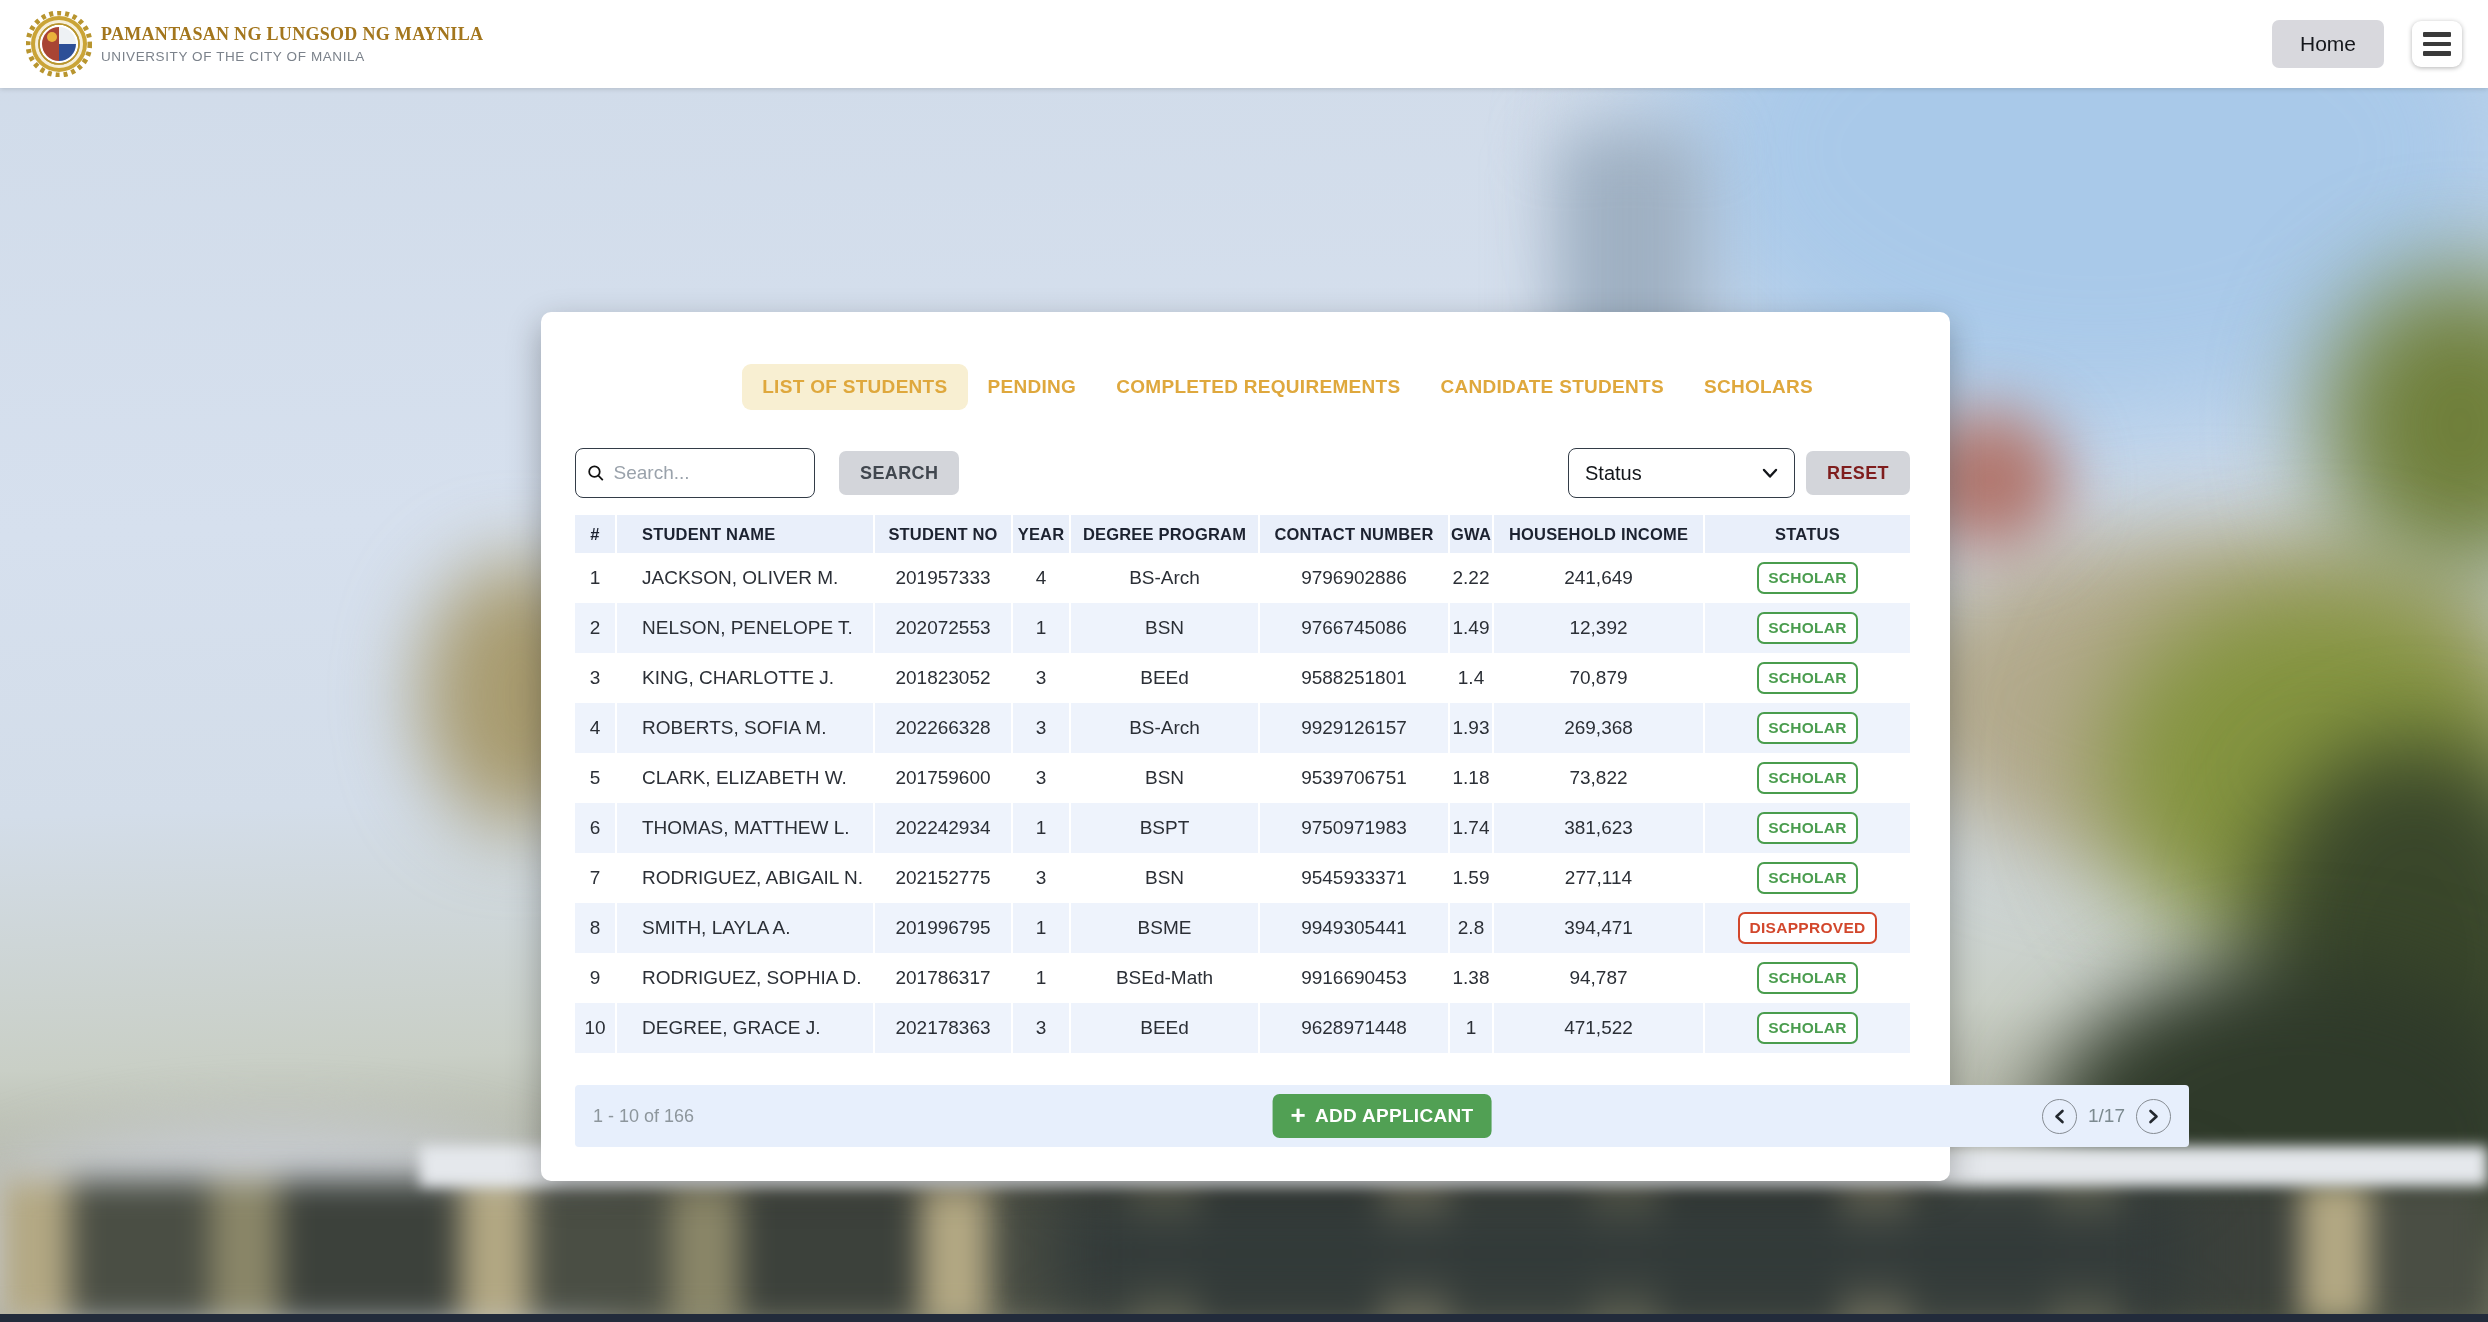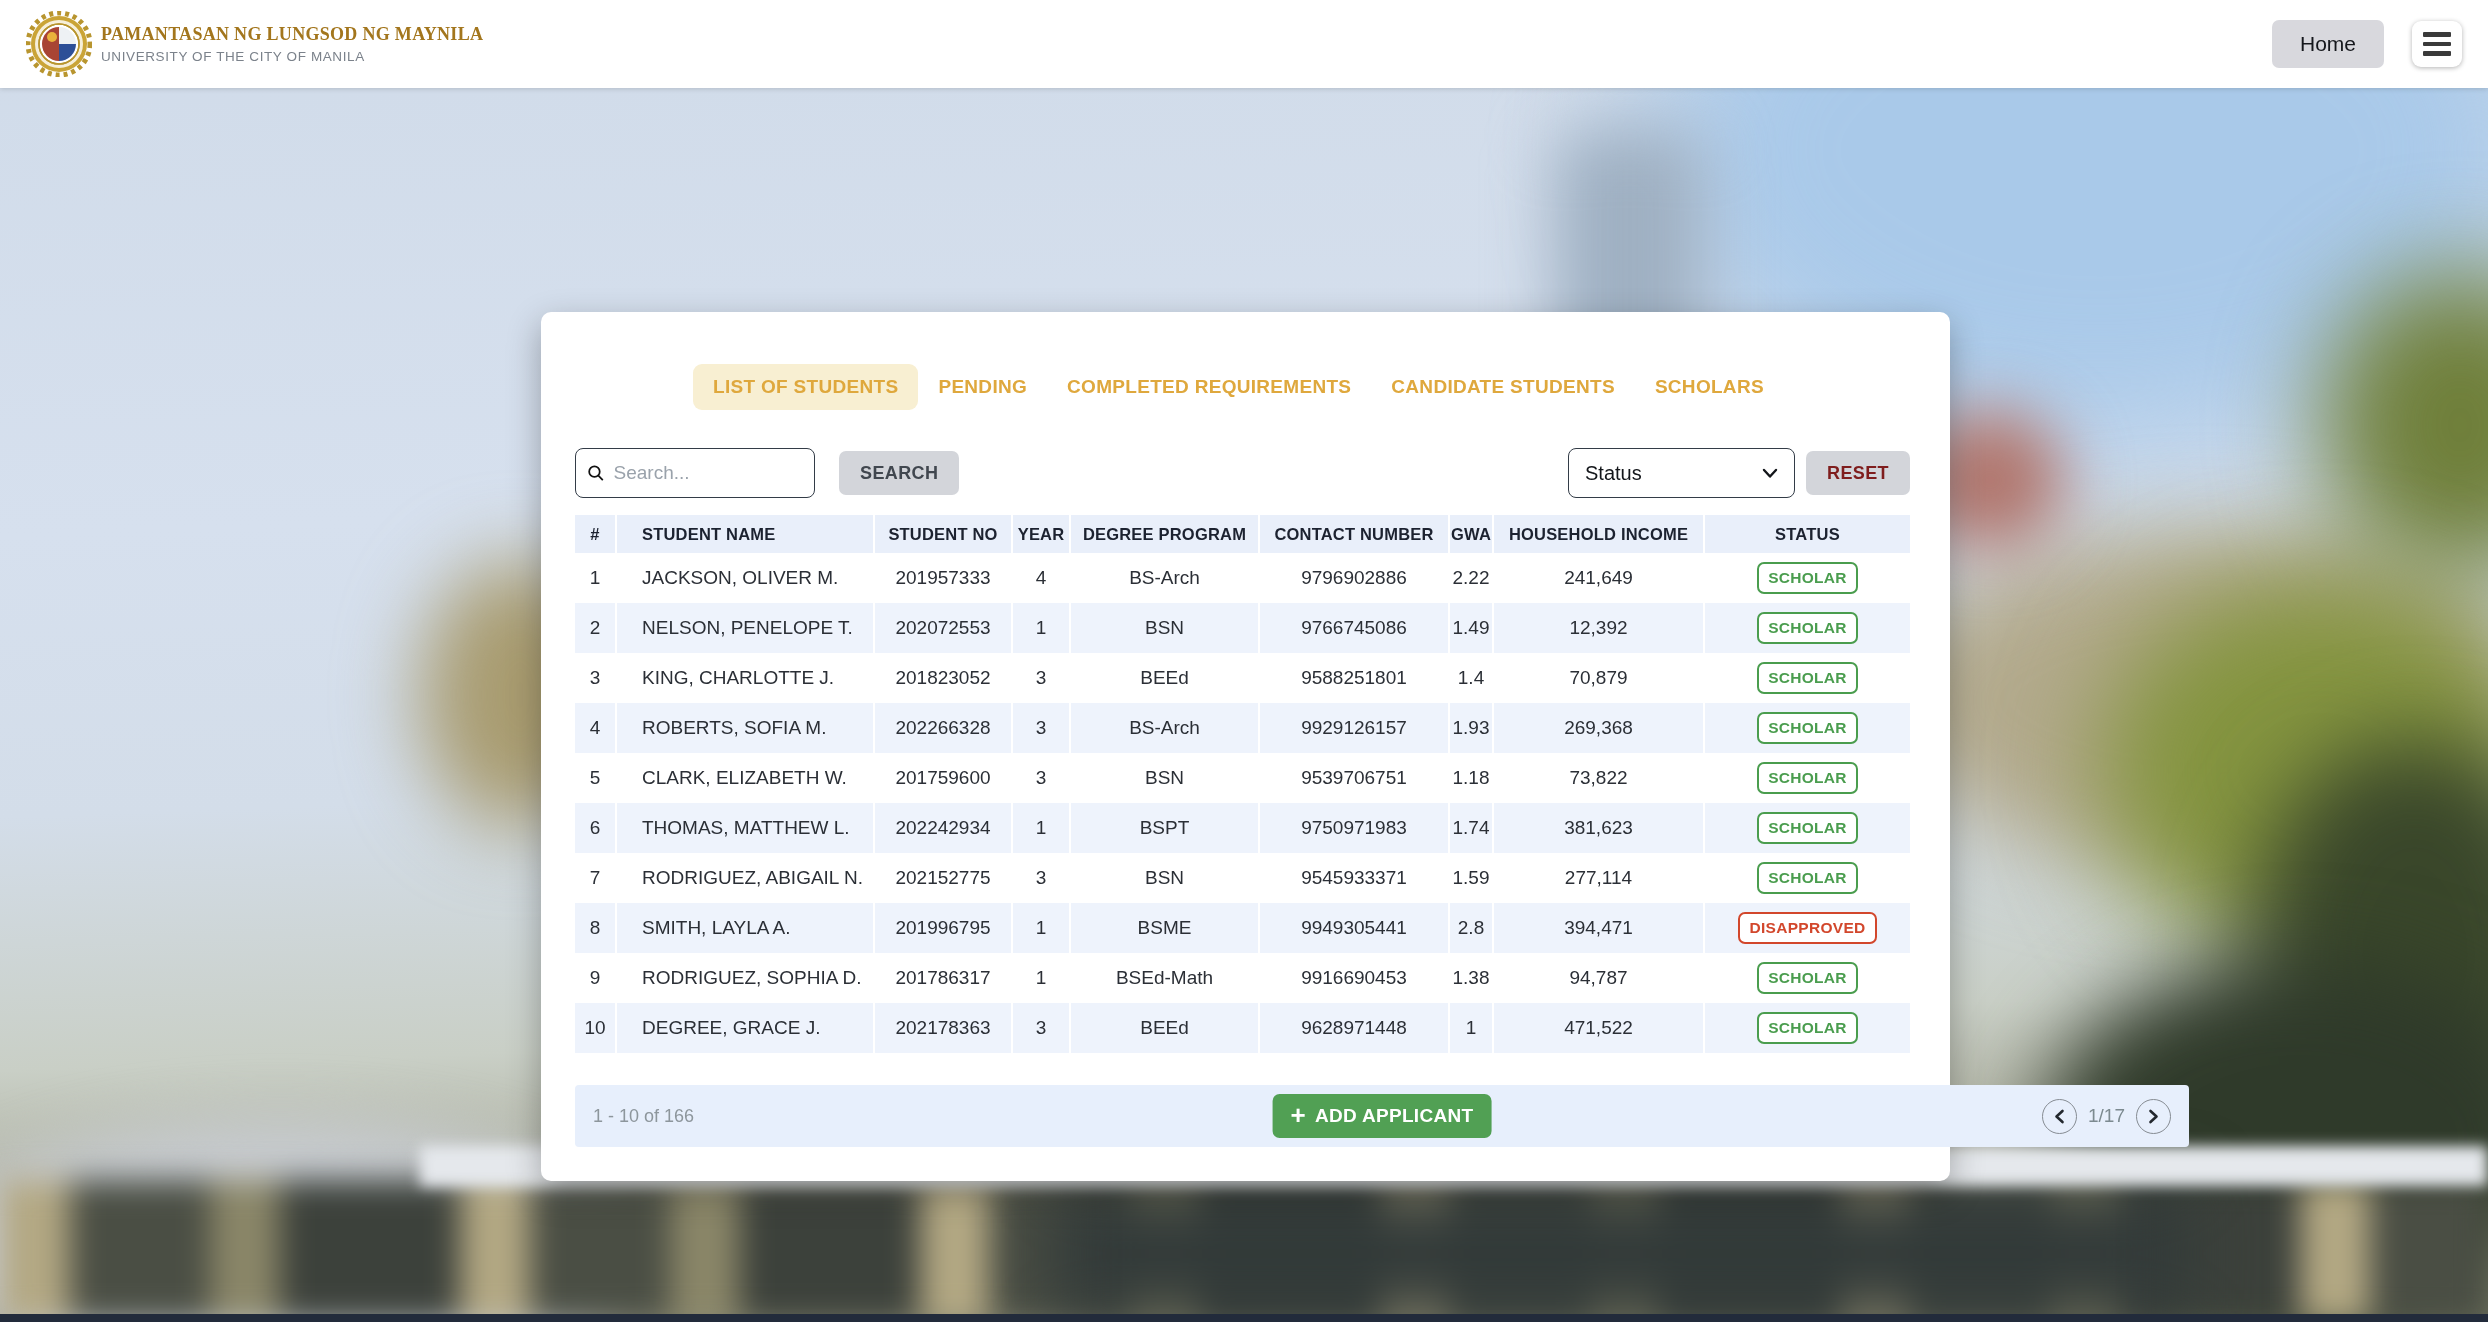--- a/index.html
+++ b/index.html
@@ -40,22 +40,22 @@
   .burger { width:50px; height:46px; background:#ffffff; border-radius:9px; border:none;
             box-shadow:0 1px 5px rgba(0,0,0,.3); display:flex; flex-direction:column;
             justify-content:center; align-items:center; gap:5px; cursor:pointer; }
   .burger span { display:block; width:28px; height:4.5px; background:#3a3a3a; border-radius:1px; }
 
   
   .card { position:absolute; left:541px; top:312px; width:1409px; height:869px; background:#ffffff;
           border-radius:10px; box-shadow:0 12px 34px rgba(0,0,0,.30); z-index:5; }
 
   
-  .tabs { position:absolute; left:0; right:0; top:52px; display:flex; align-items:center;
-          justify-content:center; padding:0 110px 0 96px; }
+  .tabs { position:absolute; left:0; right:7px; top:52px; display:flex; align-items:center;
+          justify-content:flex-end; padding:0 110px 0 96px; }
   .tab { border:none; background:transparent; color:#dfa83d; font-weight:bold; font-size:19px;
          letter-spacing:.3px; padding:12px 20px; border-radius:9px; cursor:pointer; font-family:inherit; white-space:nowrap; }
   .tab.active { background:#f8efd2; }
 
   
   .search-wrap { position:absolute; left:34px; top:136px; width:240px; height:50px;
                  border:1.8px solid #333c47; border-radius:8px; background:#fff;
                  display:flex; align-items:center; padding:0 11px; gap:9px; }
   .search-wrap input { border:none; outline:none; width:100%; font-size:19px; color:#333;
                        font-family:inherit; background:transparent; }

